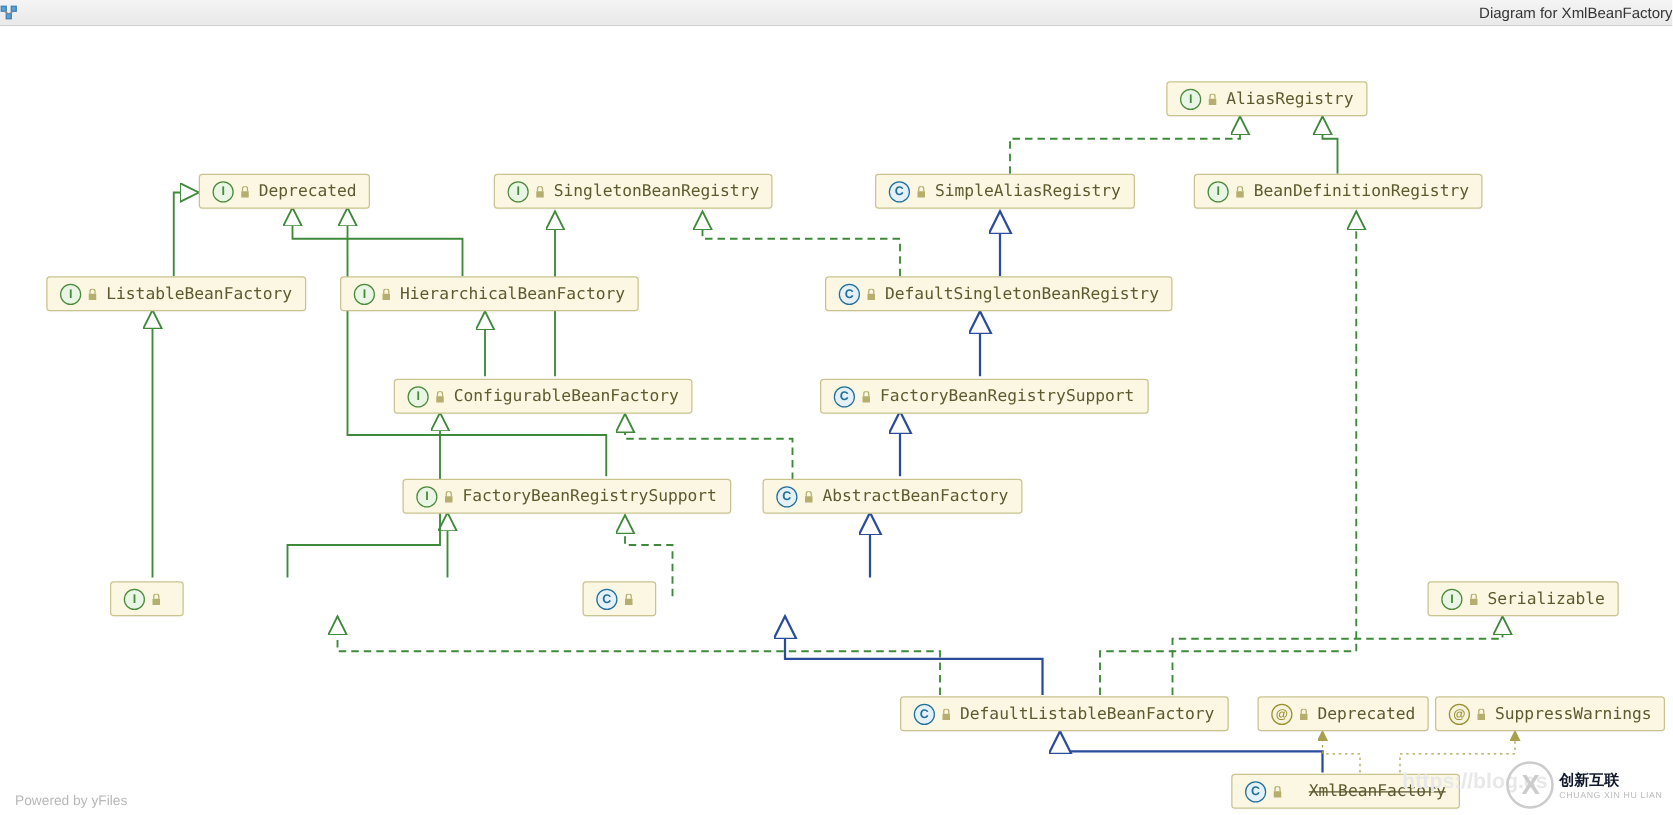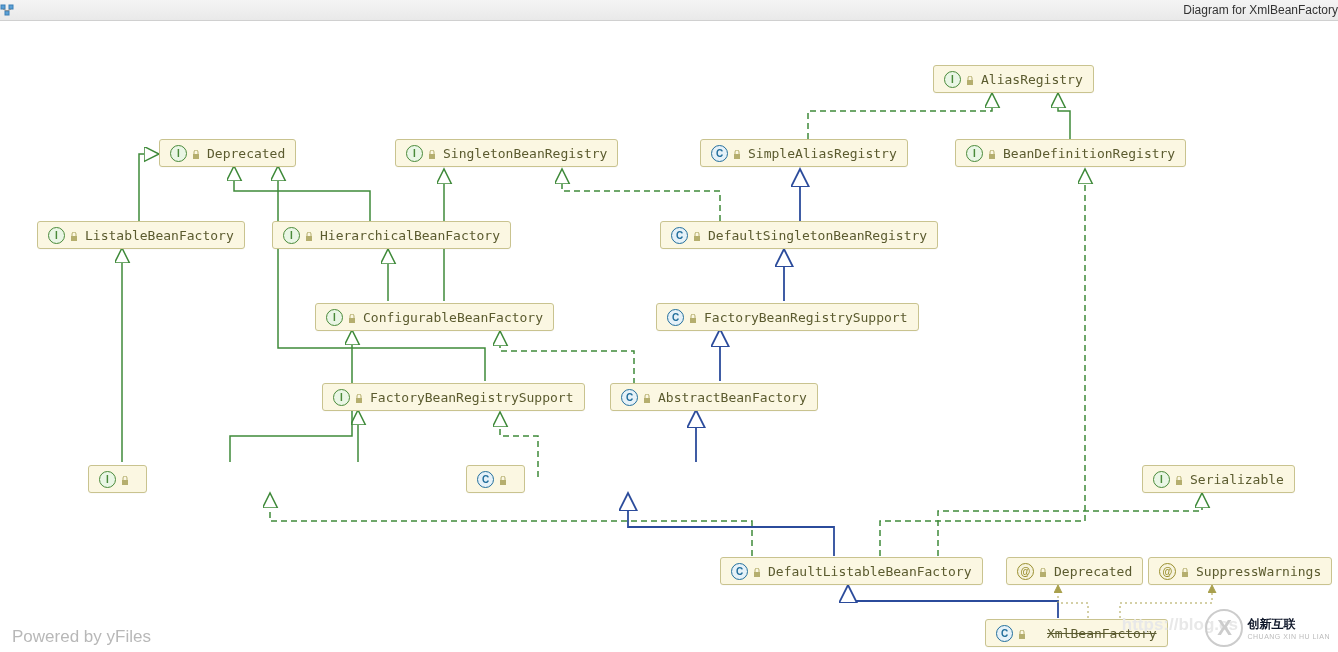--- a/index.html
+++ b/index.html
@@ -67,21 +67,21 @@
   .ico.class     { border-color:#236f9c; color:#236f9c; background:#e5f1f8; }
   .ico.anno      { border-color:#9a8f2f; color:#9a8f2f; background:#f6f3dd; }
   .node .lock {
     width: 10px; height: 10px; margin-right: 6px;
     display:inline-block;
     color:#a09a5d;
   }
   .strike { text-decoration: line-through; margin-left: 14px; }
   .footer {
     position:absolute; bottom:6px; left:12px;
-    font-size:17px; color:#b8b8b8;
+    font-size:11px; color:#b8b8b8;
   }
   .waterleft { position:absolute; bottom:18px; right:100px; font-size:17px; color:#e8e8e8;font-weight:bold; }
   .logo {
     position:absolute; bottom:6px; right:8px;
     display:flex; align-items:center; gap:4px;
     font-size:10px; color:#bbb;
   }
   .logo .bigx {
     width:34px; height:34px; border:2px solid #ccc; border-radius:50%;
     display:flex; align-items:center; justify-content:center;

